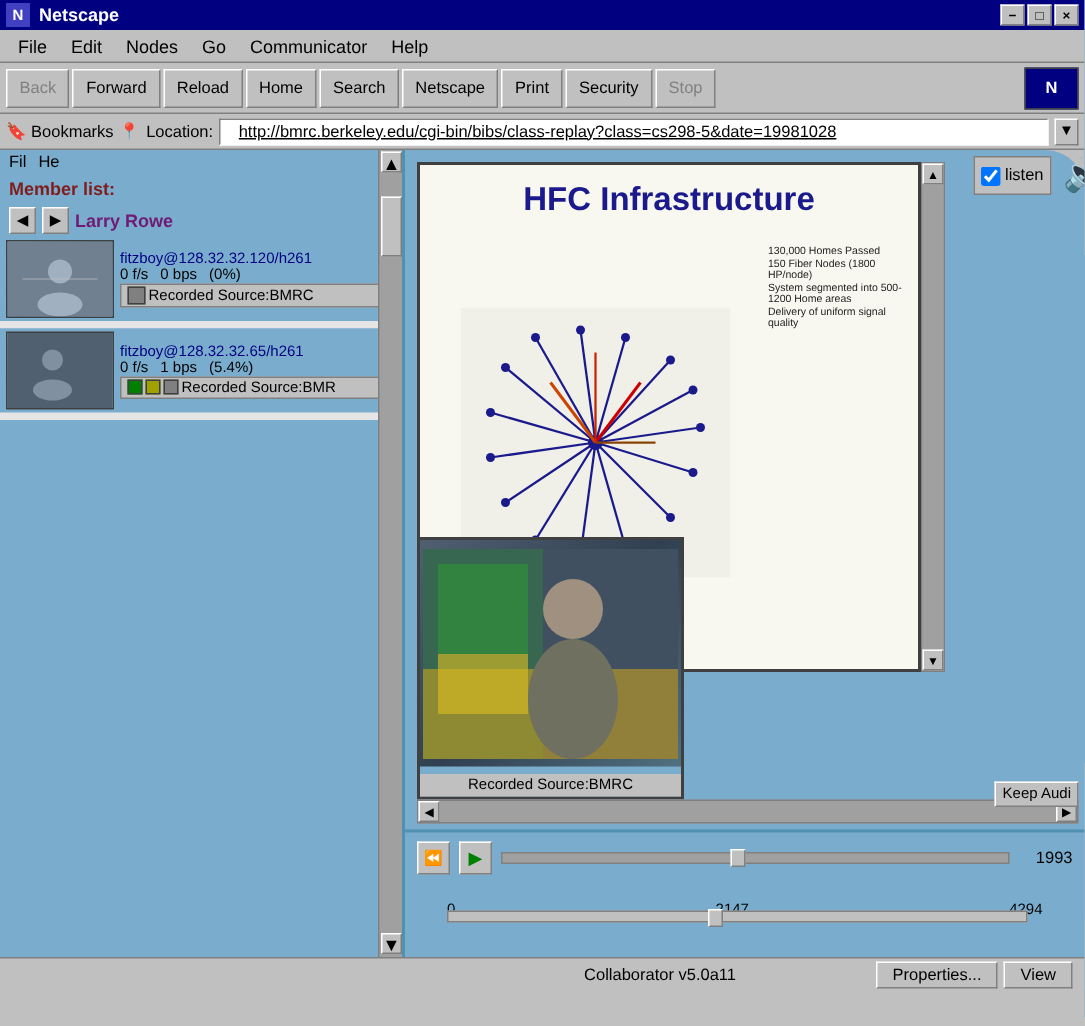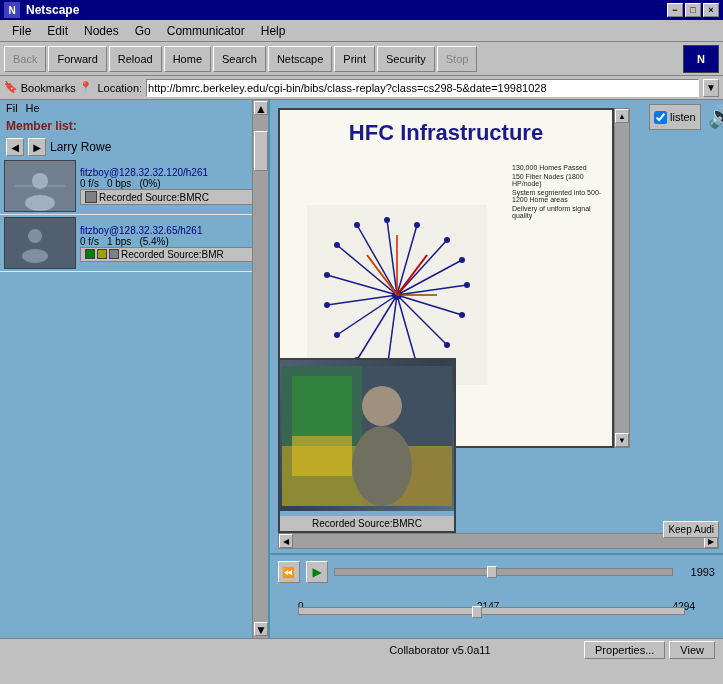--- a/index.html
+++ b/index.html
@@ -120,39 +120,41 @@
       align-items: center;
       gap: 3px;
     }
     .location-input {
       flex: 1;
       height: 18px;
       border: 1px solid;
       border-color: #808080 #ffffff #ffffff #808080;
       background: white;
       font-size: 11px;
-      padding: 0 1px;
+      padding: 0 12px;
+      text-decoration: underline;
     }
     .location-arrow {
       width: 16px;
       height: 18px;
       background: #c0c0c0;
       border: 1px solid;
       border-color: #ffffff #808080 #808080 #ffffff;
       display: flex;
       align-items: center;
       justify-content: center;
       font-size: 10px;
     }
 
     
     .main-area {
       display: flex;
       height: calc(684px - 20px - 22px - 34px - 24px - 24px - 22px);
       background: #7aadcd;
+      border-radius: 26px;
     }
 
     
     .left-panel {
       width: 270px;
       background: #7aadcd;
       border-right: 2px solid #5090b0;
       display: flex;
       flex-direction: column;
     }
@@ -175,27 +177,27 @@
       border: 1px solid;
       border-color: #ffffff #808080 #808080 #ffffff;
       display: flex;
       align-items: center;
       justify-content: center;
       font-size: 10px;
       cursor: pointer;
     }
     .member-name {
       font-size: 12px;
-      font-weight: normal;
-      color: #000000;
+      font-weight: bold;
+      color: #701a75;
     }
     .member-item {
       display: flex;
       flex-direction: column;
-      border-bottom: 1px solid #e5e5e5;
+      border-bottom: 5px solid #e5e5e5;
       background: #7aadcd;
     }
     .member-item-row {
       display: flex;
       align-items: center;
       padding: 2px 4px;
       gap: 4px;
     }
     .member-thumbnail {
       width: 72px;

